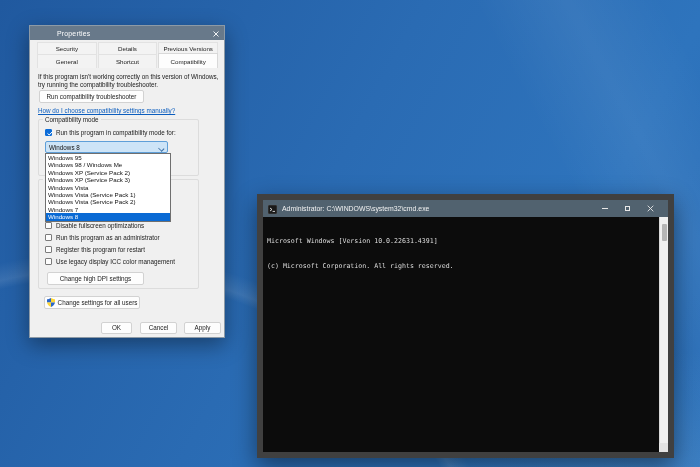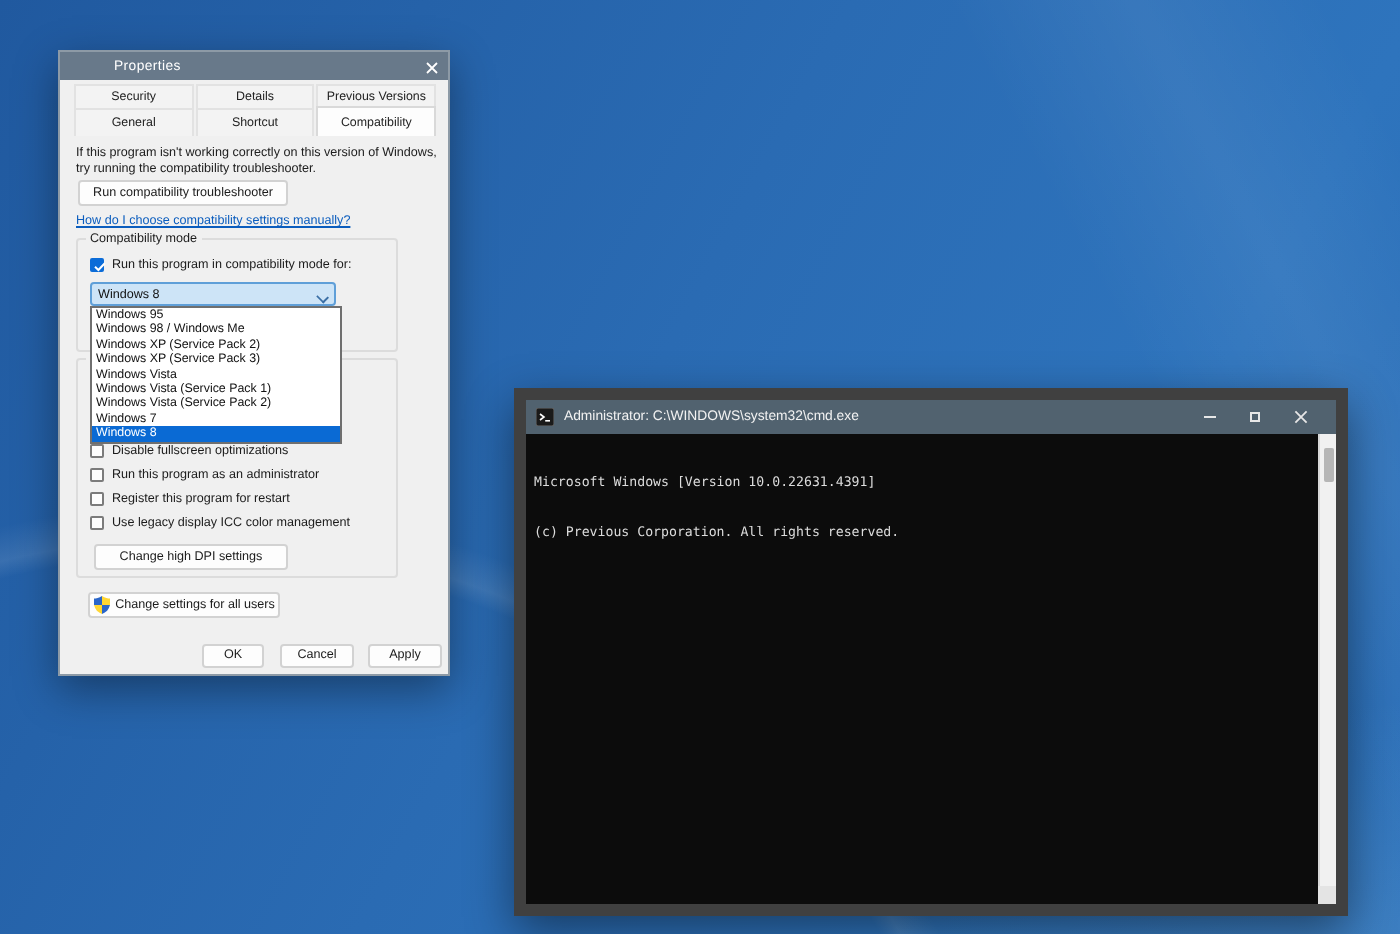--- a/index.html
+++ b/index.html
@@ -219,21 +219,21 @@
       <span class="cmd-ctl">
         <svg width="7" height="7" viewBox="0 0 7 7">
             <path d="M0.7 0.7 L6.3 6.3 M6.3 0.7 L0.7 6.3" stroke="#e7e7e7" stroke-width="0.9"></path>
           </svg>
       </span>
     </span>
   </header>
 
   <div class="console">
     <div class="console-line">Microsoft Windows [Version 10.0.22631.4391]</div>
-    <div class="console-line">(c) Previous Corporation. All rights reserved.</div>
+    <div class="console-line">(c) Microsoft Corporation. All rights reserved.</div>
     <div class="console-line"></div>
   </div>
 
   <div class="cmd-scrollbar">
     <div class="cmd-scroll-thumb"></div>
     <div class="cmd-resize-grip"></div>
   </div>
 
 </section>
 

